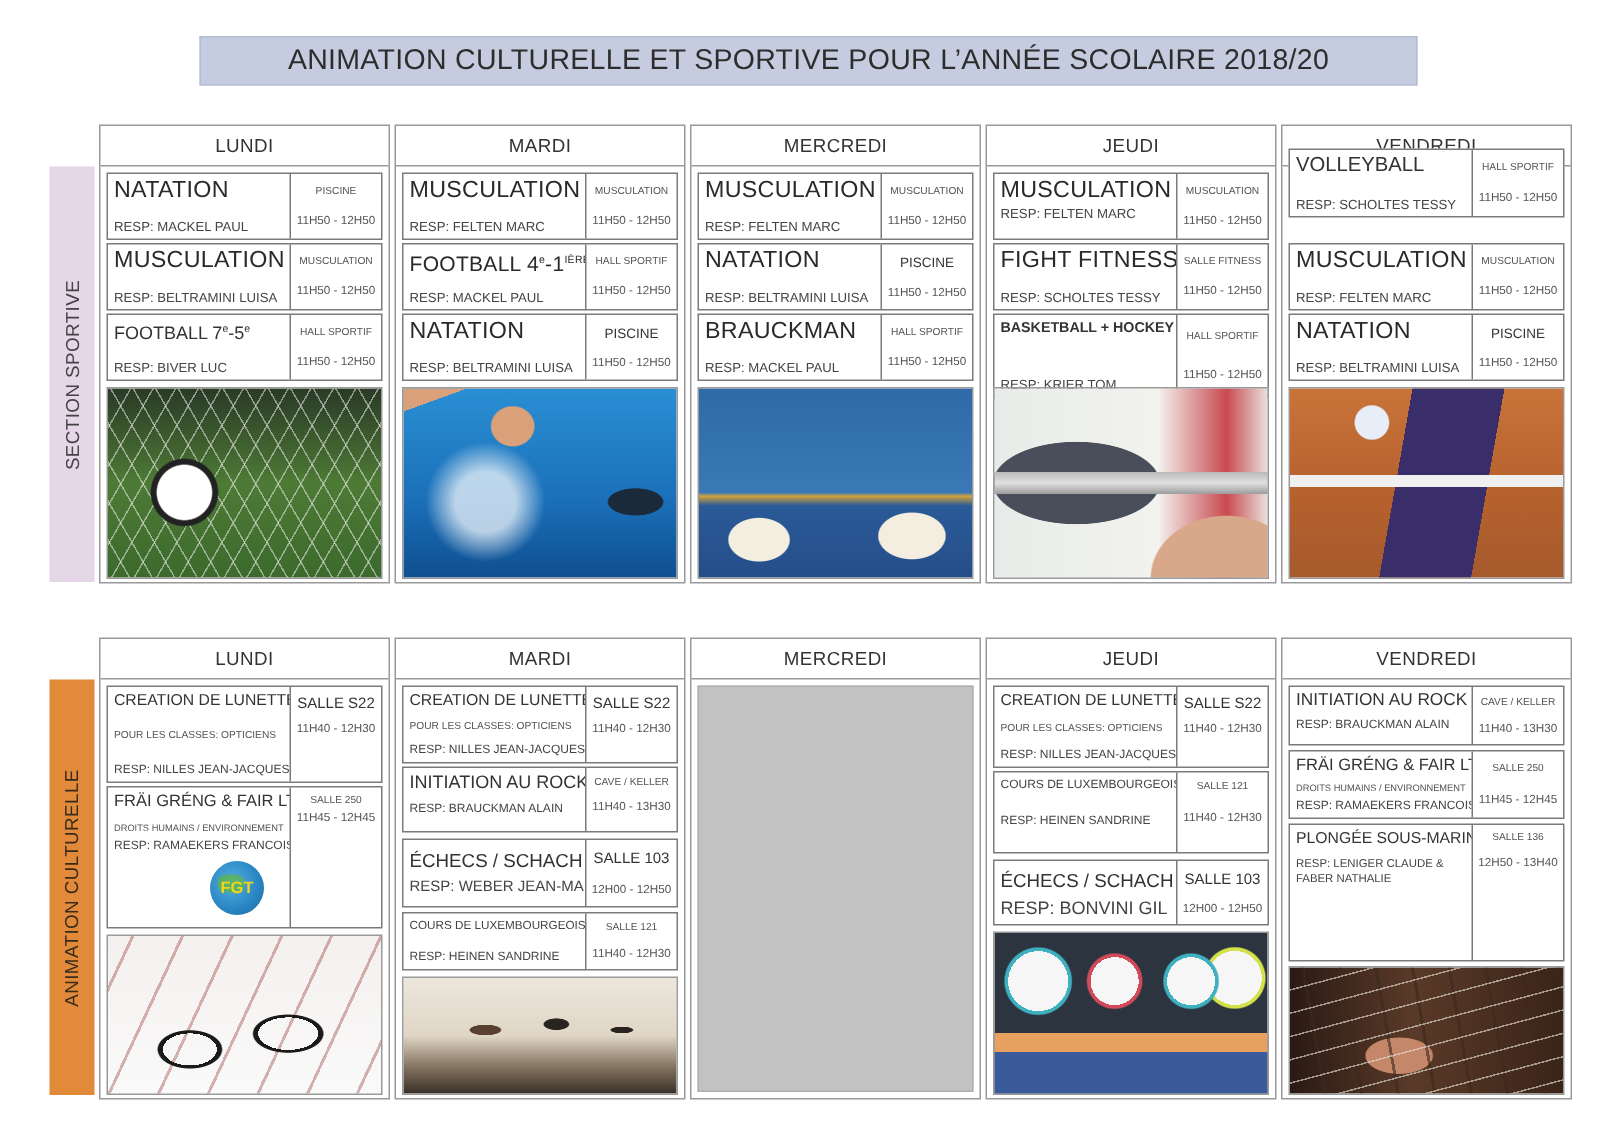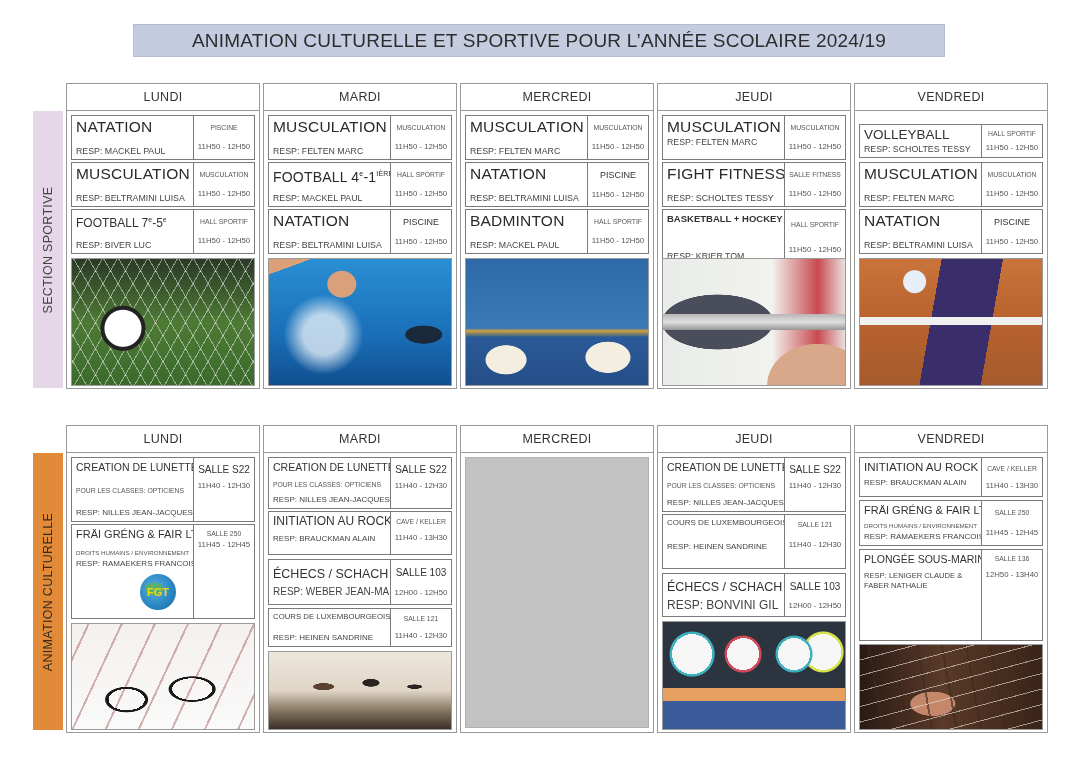--- a/index.html
+++ b/index.html
@@ -27,21 +27,21 @@
   .photo { position: absolute; left: 4px; right: 4px; border: 1px solid #9a9a9a; overflow: hidden; }
   .empty-block { position: absolute; left: 4px; right: 4px; top: 31px; bottom: 4px; background: #c2c2c2; border: 1px solid #b0b0b0; }
   sup { font-size: 7px; }
   .logo { position: absolute; right: 78px; bottom: 8px; width: 36px; height: 36px; border-radius: 50%; background: radial-gradient(circle at 40% 40%, #5ab0e0 0%, #2a88c4 55%, #1d6a9e 100%); display: flex; align-items: center; justify-content: center; font-size: 11px; font-weight: bold; color: #f2d41a; }
   .logo::before { content: ""; position: absolute; width: 18px; height: 12px; background: #5cb54a; border-radius: 40%; left: 5px; top: 9px; opacity: 0.75; }
   .logo span { position: relative; }
 </style>
 </head>
 <body>
 
-<div class="title-bar">ANIMATION CULTURELLE ET SPORTIVE POUR L’ANNÉE SCOLAIRE 2024/19</div>
+<div class="title-bar">ANIMATION CULTURELLE ET SPORTIVE POUR L’ANNÉE SCOLAIRE 2018/20</div>
 
 <div class="side-label side-sport">
     <span>SECTION SPORTIVE</span>
   </div>
 
 <div class="col" style="left:66px;top:83px;width:194px;height:306px;">
   <div class="col-head">LUNDI</div>
   <div class="cell" style="top:31px;height:45px;">
     <div class="cell-main">
         <div class="act-big">NATATION</div>
@@ -127,21 +127,21 @@
         <div class="act-big">NATATION</div>
         <div class="resp">RESP: BELTRAMINI LUISA</div>
       </div>
     <div class="cell-side">
         <div class="place-big" style="font-size:9px;">PISCINE</div>
         <div class="time">11H50 - 12H50</div>
       </div>
   </div>
   <div class="cell" style="top:125px;height:45px;">
     <div class="cell-main">
-        <div class="act-big">BADMINTON</div>
+        <div class="act-big">BRAUCKMAN</div>
         <div class="resp">RESP: MACKEL PAUL</div>
       </div>
     <div class="cell-side">
         <div class="place">HALL SPORTIF</div>
         <div class="time">11H50 - 12H50</div>
       </div>
   </div>
   <div class="photo" style="top:174px;height:128px;background:radial-gradient(ellipse at 22% 80%, #f3eee0 0 20px, transparent 21px), radial-gradient(ellipse at 78% 78%, #f3eee0 0 22px, transparent 23px), linear-gradient(180deg,#2e6aa8 0%,#3a78b6 55%,#d2a23c 57%,#2a5a98 62%,#254e88 100%);"></div>
 </div>
 
@@ -175,21 +175,21 @@
     <div class="cell-side">
         <div class="place">HALL SPORTIF</div>
         <div class="time">11H50 - 12H50</div>
       </div>
   </div>
   <div class="photo" style="top:174px;height:128px;background:radial-gradient(ellipse at 85% 100%, #d9a88a 0 50px, transparent 51px), linear-gradient(180deg, transparent 44%, #b8b8b8 44%, #e0e0e0 50%, #9a9a9a 56%, transparent 56%), radial-gradient(ellipse at 30% 50%, #4a4e5a 0 55px, transparent 56px), linear-gradient(90deg,#e8ece8 0%,#f2f2ee 60%,#c94a50 85%,#e8e0dc 100%);"></div>
 </div>
 
 <div class="col" style="left:854px;top:83px;width:194px;height:306px;">
   <div class="col-head">VENDREDI</div>
-  <div class="cell" style="top:40px;height:34px;">
+  <div class="cell" style="top:15px;height:46px;">
     <div class="cell-main">
         <div class="act-med" style="font-size:13.5px;">VOLLEYBALL</div>
         <div class="resp">RESP: SCHOLTES TESSY</div>
       </div>
     <div class="cell-side">
         <div class="place">HALL SPORTIF</div>
         <div class="time">11H50 - 12H50</div>
       </div>
   </div>
   <div class="cell" style="top:78px;height:45px;">

